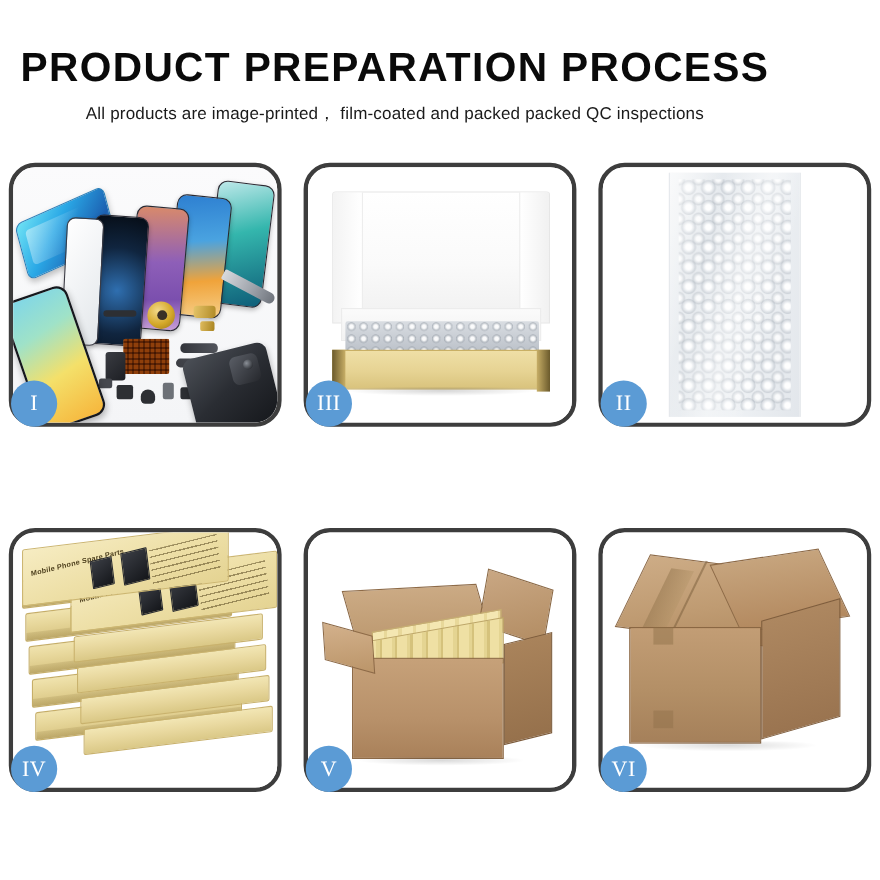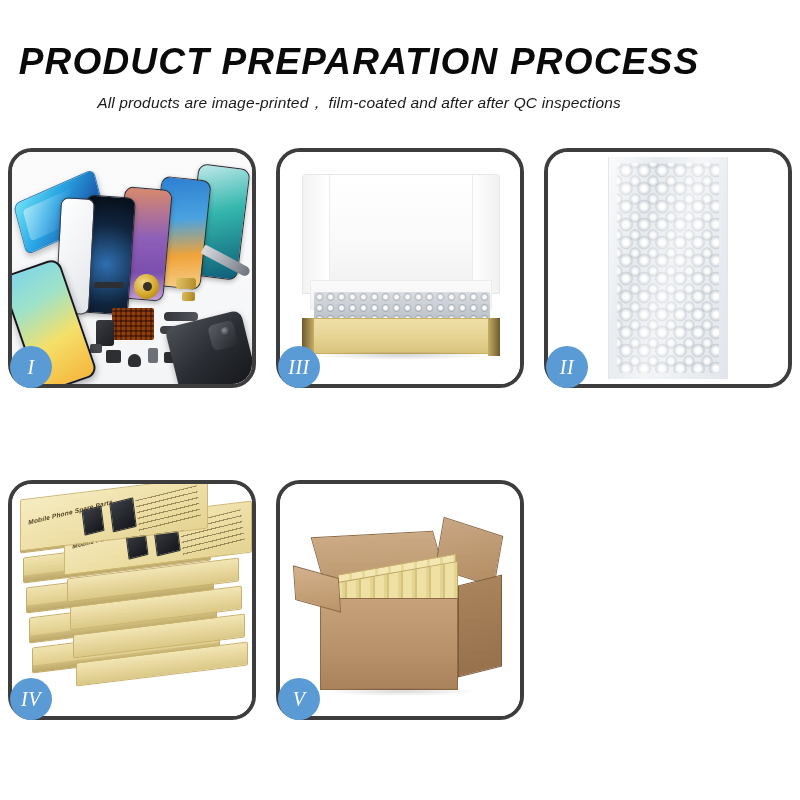--- a/index.html
+++ b/index.html
@@ -2,21 +2,21 @@
 <html><head>
 <meta charset="utf-8">
 <style>
   * { margin:0; padding:0; box-sizing:border-box; }
   html,body { width:800px; height:800px; }
   body {
     background:#ffffff;
     font-family:"Liberation Sans", sans-serif;
     overflow:hidden;
   }
-  .page { position:relative; width:718px; height:800px;font-style:italic; }
+  .page { position:relative; width:718px; height:800px; }
 
   
   .header { padding-top:40px; text-align:center; }
   .title {
     font-size:37px;
     font-weight:700;
     letter-spacing:1.2px;
     color:#0a0a0a;
     line-height:44px;
     white-space:nowrap;
@@ -459,21 +459,21 @@
     background:radial-gradient(ellipse at 50% 40%, rgba(0,0,0,.14), rgba(0,0,0,0) 72%);
   }
 </style>
 </head>
 <body>
 
 <div class="page">
 
   <div class="header">
     <div class="title">PRODUCT PREPARATION PROCESS</div>
-    <div class="subtitle">All products are image-printed， film-coated and after after QC inspections</div>
+    <div class="subtitle">All products are image-printed， film-coated and packed packed QC inspections</div>
   </div>
 
   <div class="grid">
 
     <div class="panel">
       <div class="panel-inner p1">
         <div class="lcd-flat"></div>
         <div class="phone-fan">
           <div class="ph a"></div>
           <div class="ph b"></div>
@@ -567,15 +567,31 @@
           <div class="c5-fill"></div>
           <div class="c5-side"></div>
           <div class="c5-front"></div>
           <div class="c5-flapL"></div>
           <div class="c5-shadow"></div>
         </div>
       </div>
       <div class="badge">V</div>
     </div>
 
+    <div class="panel">
+      <div class="panel-inner p6">
+        <div class="c6">
+          <div class="c6-top"></div>
+          <div class="c6-top2"></div>
+          <div class="c6-seam"></div>
+          <div class="c6-tape1"></div>
+          <div class="c6-side"></div>
+          <div class="c6-front"></div>
+          <div class="c6-tape2"></div>
+          <div class="c6-tape3"></div>
+          <div class="c6-shadow"></div>
+        </div>
+      </div>
+      <div class="badge">VI</div>
+    </div>
 
   </div>
 </div>
 
 </body></html>

